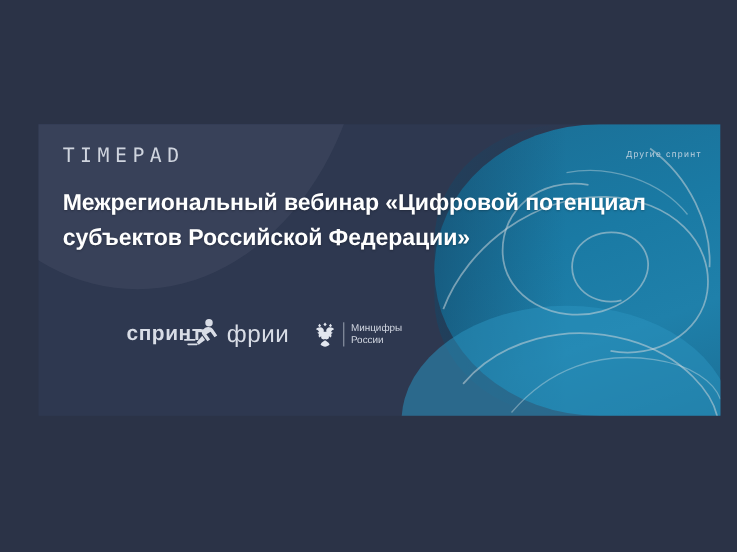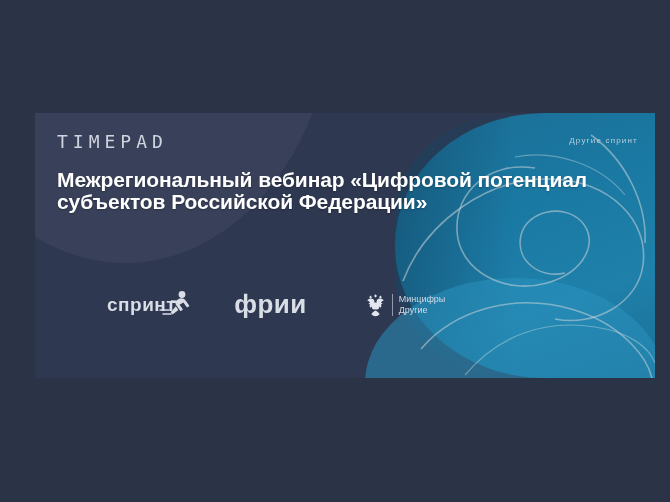--- a/index.html
+++ b/index.html
@@ -113,34 +113,34 @@
   }
 
   
   .headline {
     position: absolute;
     left: 22px;
     top: 56px;
     width: 580px;
     color: #ffffff;
     font-size: 21px;
-    line-height: 22px;
+    line-height: 32px;
     font-weight: bold;
     letter-spacing: -0.1px;
     text-shadow: 0 1px 2px rgba(0,0,0,.25);
   }
 
   
   .partners {
     position: absolute;
-    left: 72px;
+    left: 80px;
     top: 176px;
     display: flex;
     align-items: center;
-    gap: 58px;
+    gap: 22px;
   }
 
   
   .logo-sprint {
     position: relative;
     display: flex;
     align-items: center;
     height: 30px;
   }
   .logo-sprint .word {
@@ -150,22 +150,22 @@
     color: #d9dde6;
   }
   .logo-sprint .runner {
     position: absolute;
     right: -16px;
     top: -2px;
   }
 
   
   .logo-frii .word {
-    font-size: 26px;
-    font-weight: bold;
+    font-size: 22px;
+    font-weight: normal;
     letter-spacing: .5px;
     color: #d9dde6;
   }
 
   
   .logo-mincifry {
     display: flex;
     align-items: center;
     gap: 6px;
   }
@@ -247,19 +247,19 @@
             <path d="M10.5 1.2 L 12 3 L 10.5 4.6 L 9 3 Z"></path>
             <path d="M5.5 2.4 L 7 4.2 L 5.5 5.6 L 4.2 4.2 Z"></path>
             <path d="M15.5 2.4 L 16.8 4.2 L 15.5 5.6 L 14 4.2 Z"></path>
             <path d="M2.2 7.4 C 4 5.4 7 5 8.6 6.6 C 9.4 7.4 9.6 8.6 9.2 9.6 L 10.5 9.6 L 11.8 9.6 C 11.4 8.6 11.6 7.4 12.4 6.6 C 14 5 17 5.4 18.8 7.4 C 17.4 7.8 16.4 8.6 16 9.8 L 17.6 10.6 L 16 11.6 C 16.6 12.8 16.4 14 15.6 14.8 L 14 13.6 L 14 15.6 C 13 16.6 11.6 16.8 10.5 16.2 C 9.4 16.8 8 16.6 7 15.6 L 7 13.6 L 5.4 14.8 C 4.6 14 4.4 12.8 5 11.6 L 3.4 10.6 L 5 9.8 C 4.6 8.6 3.6 7.8 2.2 7.4 Z"></path>
             <path d="M10.5 17.4 C 12.4 18.4 14 19.8 14.6 21.2 C 13.4 22.4 12 23.1 10.5 23.2 C 9 23.1 7.6 22.4 6.4 21.2 C 7 19.8 8.6 18.4 10.5 17.4 Z"></path>
           </g>
         </svg>
         <div class="divider"></div>
         <div class="mc-text">
           <span>Минцифры</span>
-          <span>Другие</span>
+          <span>России</span>
         </div>
       </div>
 
     </div>
   </div>
 </div>
 
 </body></html>

